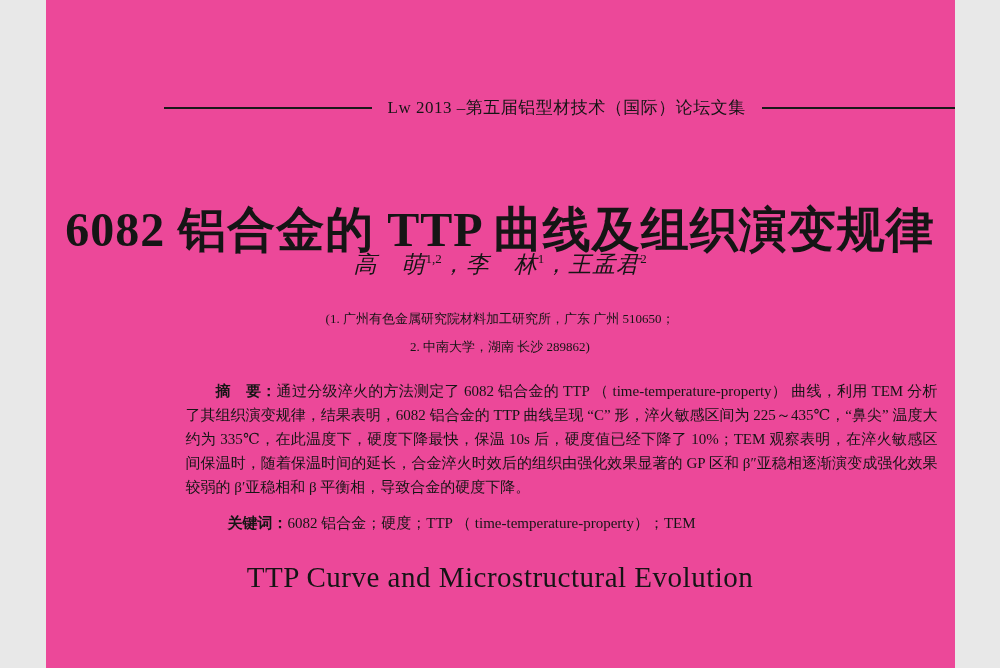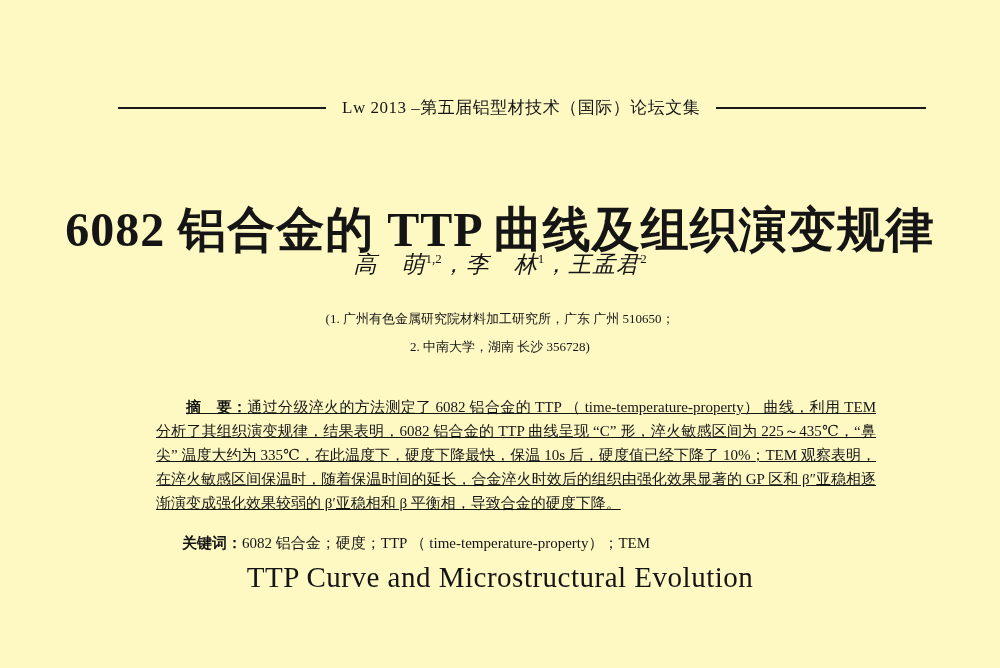--- a/index.html
+++ b/index.html
@@ -2,24 +2,24 @@
 <html><head>
 <meta charset="utf-8">
 <style>
   html, body {
     margin: 0;
     padding: 0;
     background: #e8e8e8;
   }
   .page {
     position: relative;
-    width: 1000px;
+    width: 909px;
     height: 668px;
     margin: 0 auto;
-    background: #fef9c3;
+    background: #ec4899;
     color: #151515;
     font-family: "Liberation Serif", "DejaVu Serif", serif;
     overflow: hidden;
   }
   
   .header-row {
     position: absolute;
     top: 99px;
     left: 118px;
     width: 808px;
@@ -82,24 +82,23 @@
   
   .body-block {
     position: absolute;
     top: 379px;
     left: 140px;
     width: 752px;
     font-size: 15px;
     line-height: 24px;
   }
   .abstract-p {
-    margin: 16px;
+    margin: 0;
     text-align: justify;
     text-indent: 2em;
-    text-decoration: underline;
   }
   .keywords-p {
     margin: 12px;
     text-indent: 2em;
   }
   .inline-label {
     font-weight: bold;
   }
   
   .english-title {
@@ -126,21 +125,21 @@
   </div>
 
   <h1 class="main-title">6082 铝合金的 TTP 曲线及组织演变规律</h1>
 
   <div class="authors">
     <span><span>高　萌</span><sup>1,2</sup><span>，</span></span><span><span>李　林</span><sup>1</sup><span>，</span></span><span><span>王孟君</span><sup>2</sup></span>
   </div>
 
   <div class="affiliations">
     <div>(1. 广州有色金属研究院材料加工研究所，广东 广州 510650；</div>
-    <div>2. 中南大学，湖南 长沙 356728)</div>
+    <div>2. 中南大学，湖南 长沙 289862)</div>
   </div>
 
   <div class="body-block">
     <p class="abstract-p"><span class="inline-label">摘　要：</span><span>通过分级淬火的方法测定了 6082 铝合金的 TTP （ time-temperature-property） 曲线，利用 TEM 分析了其组织演变规律，结果表明，6082 铝合金的 TTP 曲线呈现 “C” 形，淬火敏感区间为 225～435℃，“鼻尖” 温度大约为 335℃，在此温度下，硬度下降最快，保温 10s 后，硬度值已经下降了 10%；TEM 观察表明，在淬火敏感区间保温时，随着保温时间的延长，合金淬火时效后的组织由强化效果显著的 GP 区和 β″亚稳相逐渐演变成强化效果较弱的 β′亚稳相和 β 平衡相，导致合金的硬度下降。</span></p>
     <p class="keywords-p"><span class="inline-label">关键词：</span><span>6082 铝合金；硬度；TTP （ time-temperature-property）；TEM</span></p>
   </div>
 
   <div class="english-title">
     <div>TTP Curve and Microstructural Evolution</div>
   </div>

